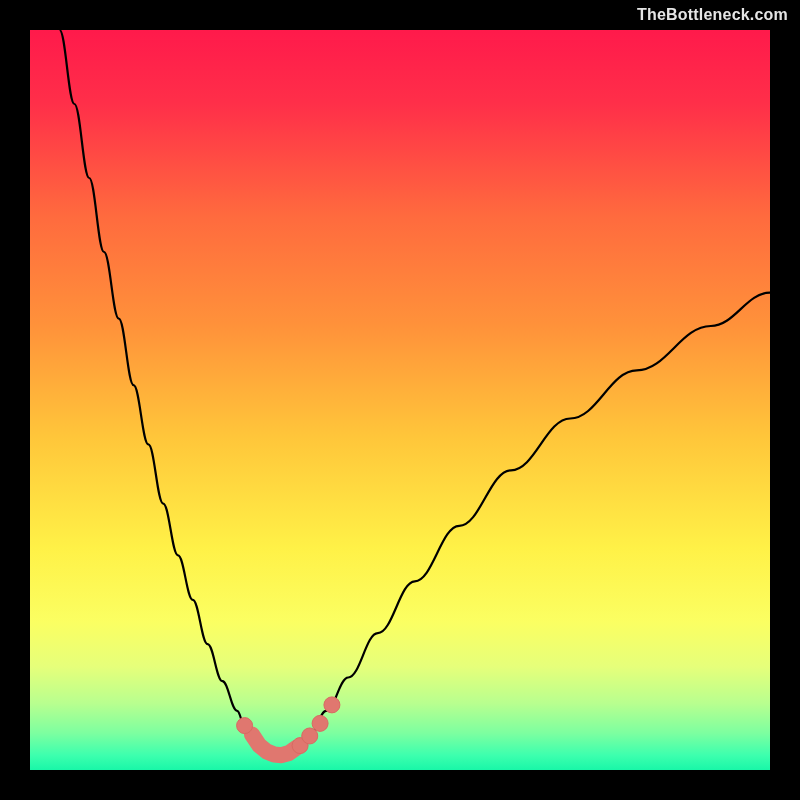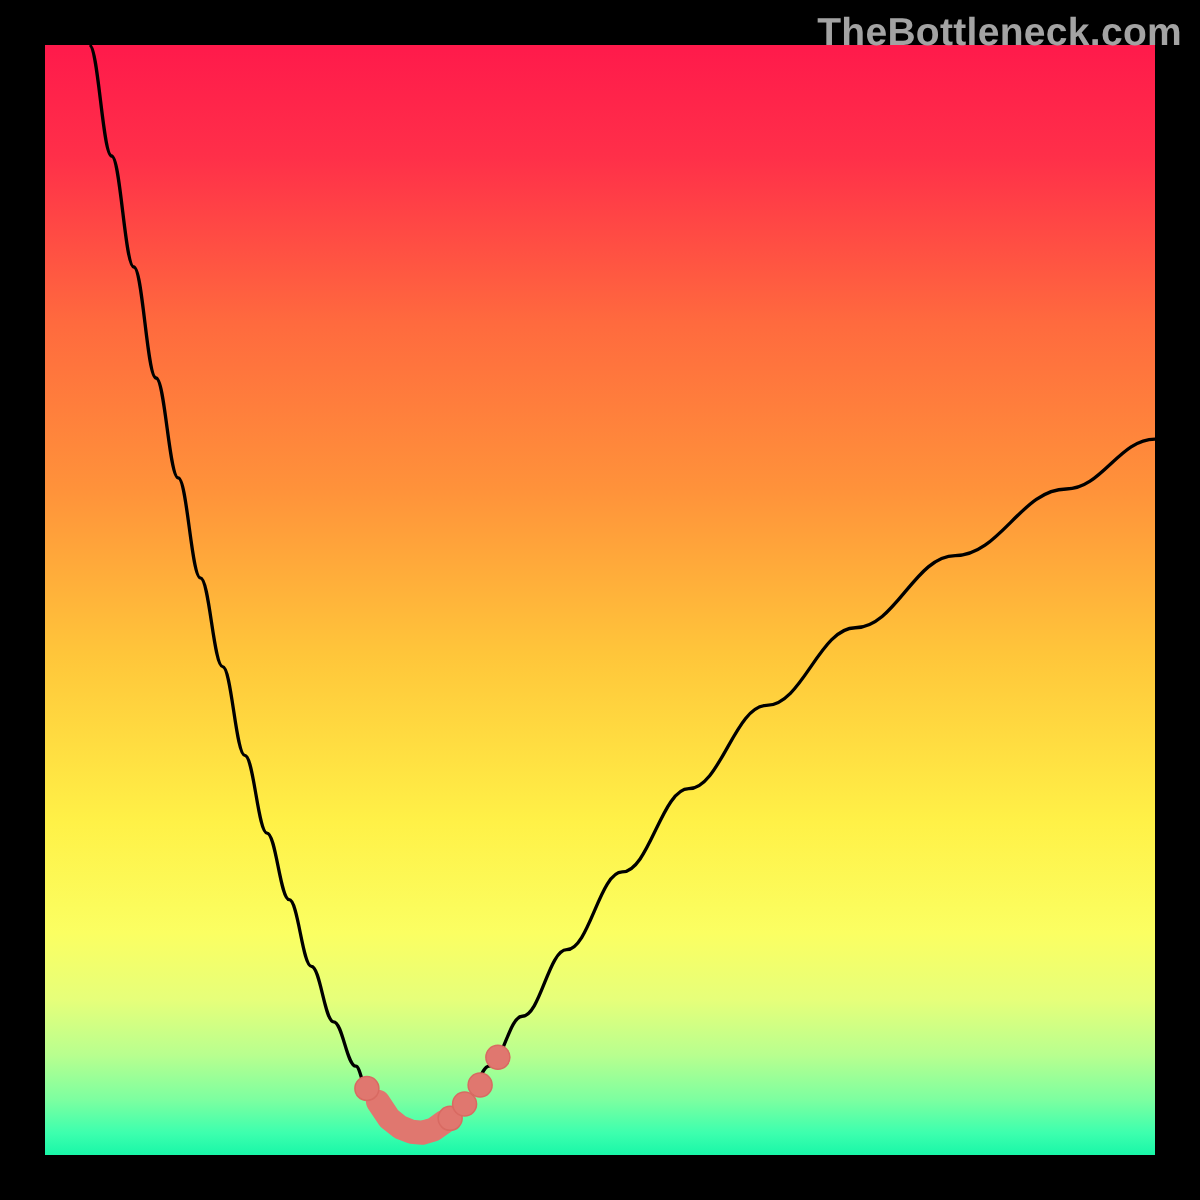--- a/index.html
+++ b/index.html
@@ -15,22 +15,22 @@
     position: absolute;
     top: 0; left: 0;
     width: 800px;
     height: 800px;
     background: #000;
   }
   .watermark {
     position: absolute;
     top: 6px;
     right: 12px;
-    color: #a3a3a3;
-    font-size: 26px;
+    color: #e5e5e5;
+    font-size: 16px;
     font-weight: 600;
     letter-spacing: 0.2px;
     z-index: 10;
     user-select: none;
   }
   .plot {
     position: absolute;
     top: 30px;
     left: 30px;
     width: 740px;

